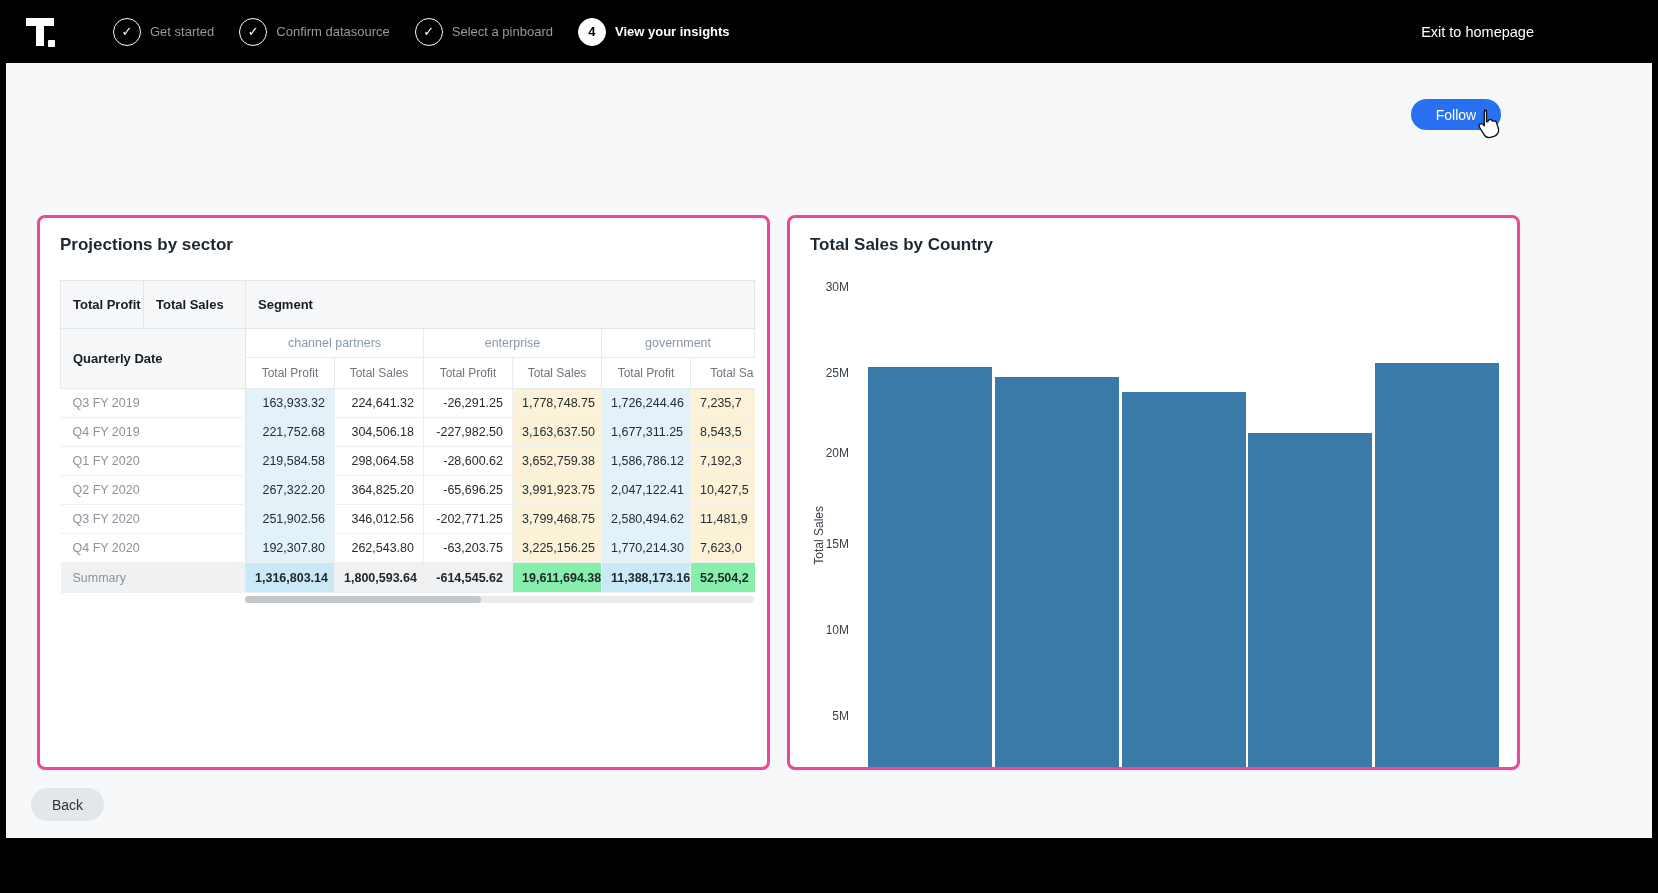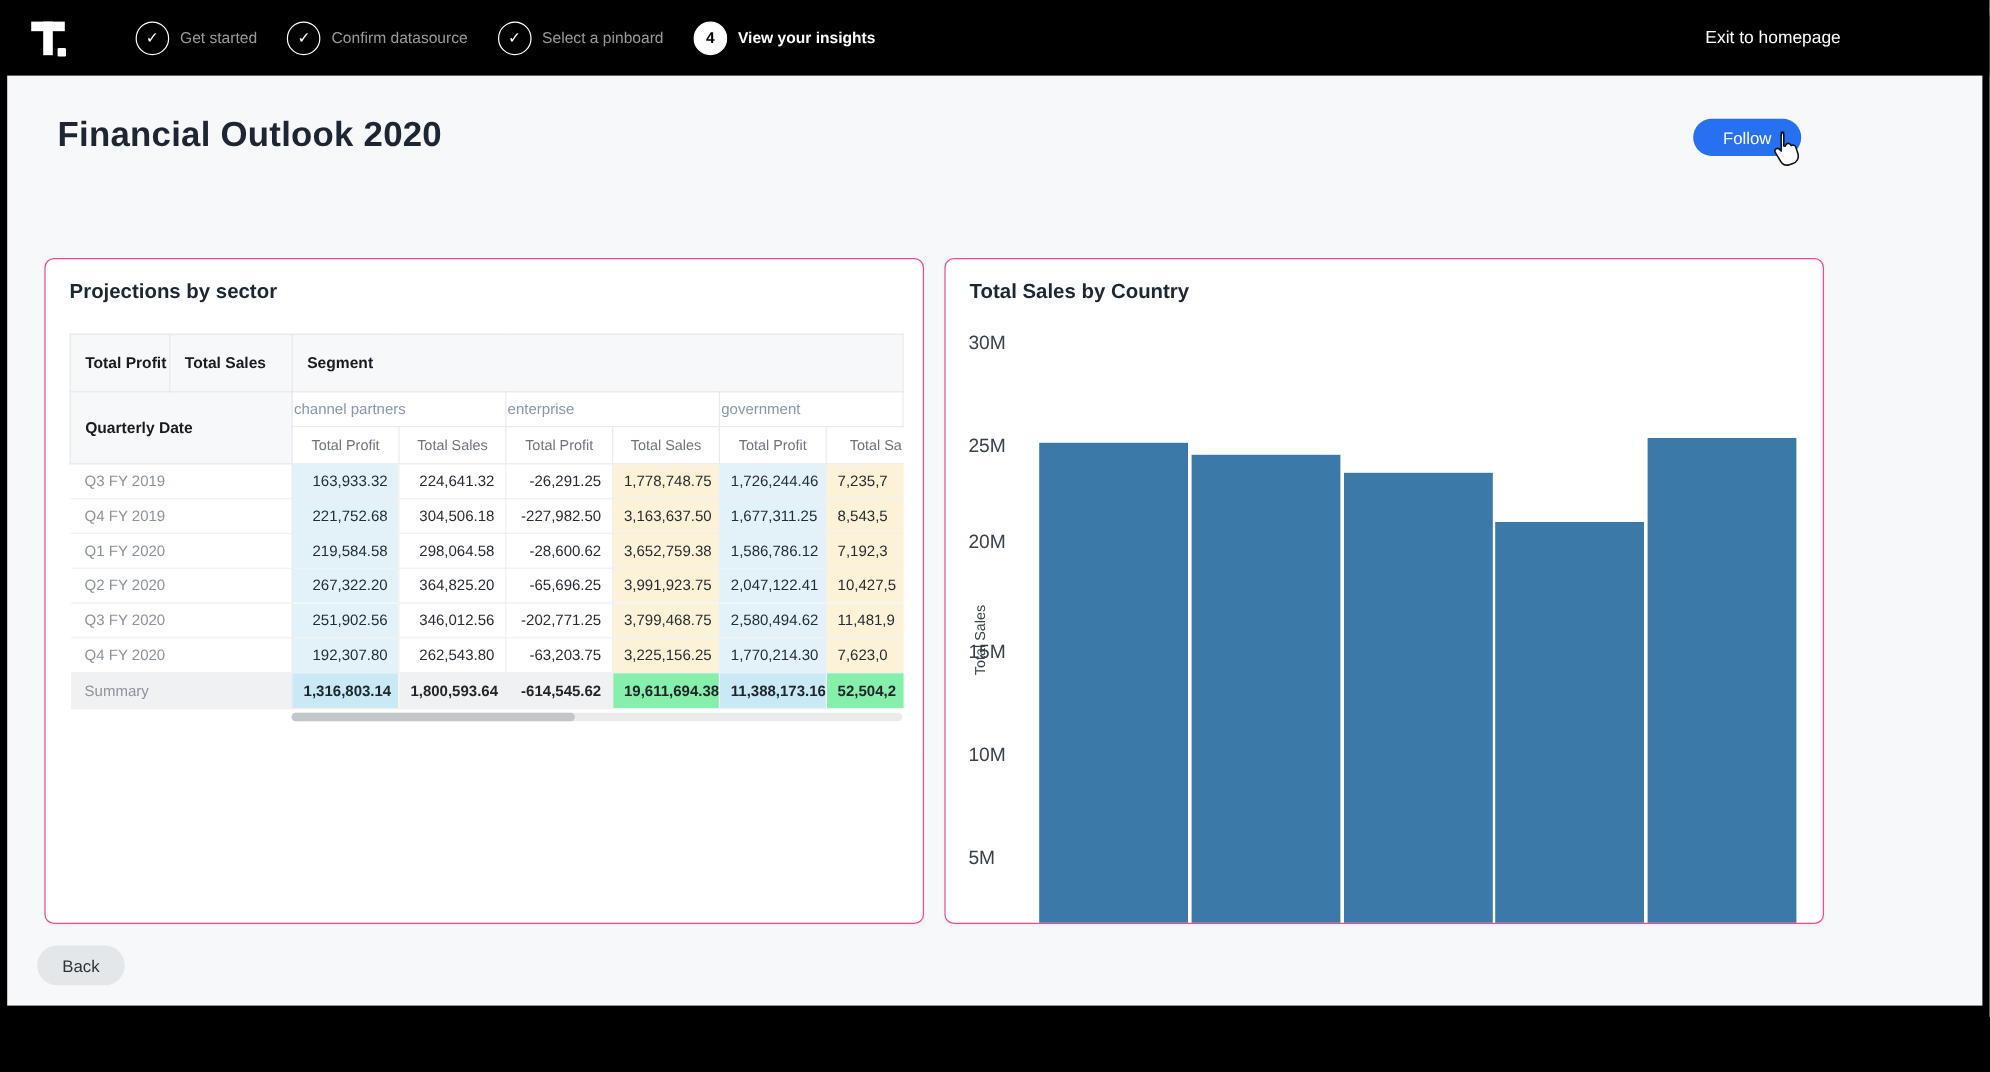--- a/index.html
+++ b/index.html
@@ -25,35 +25,35 @@
   
   .page{position:absolute;left:6px;right:6px;top:63px;bottom:55px;background:#f6f8f9;overflow:hidden;}
   .page-title{position:absolute;left:42px;top:34px;font-size:29px;font-weight:bold;color:#1e2633;letter-spacing:.2px;}
   .follow-btn{position:absolute;left:1405px;top:36px;width:90px;height:31px;background:#2770ef;color:#fff;
     border:none;border-radius:16px;font-size:14px;font-family:"Liberation Sans",sans-serif;
     display:flex;align-items:center;justify-content:center;cursor:pointer;}
   .cursor-icon{position:absolute;left:1470px;top:45px;width:27px;height:31px;z-index:6;pointer-events:none;}
   .back-btn{position:absolute;left:25px;top:725px;width:73px;height:33px;background:#e4e7ea;color:#2f3337;
     border:none;border-radius:17px;font-size:14px;font-family:"Liberation Sans",sans-serif;cursor:pointer;}
   
-  .card{position:absolute;top:152px;width:733px;height:555px;background:#fff;border:1px solid #ec4899;
+  .card{position:absolute;top:152px;width:733px;height:555px;background:#fff;border:3px solid #ec4899;
     border-radius:8px;box-sizing:border-box;overflow:hidden;box-shadow:0 1px 2px rgba(0,0,0,.04);}
   .card-left{left:31px;}
   .card-right{left:781px;}
   .card-title{position:absolute;left:20px;top:17px;font-size:17px;font-weight:bold;color:#1b2733;}
   
   .table-wrap{position:absolute;left:20px;top:62px;width:694px;}
   table.pivot{border-collapse:collapse;table-layout:fixed;width:694px;font-size:12.5px;}
   table.pivot th,table.pivot td{box-sizing:border-box;overflow:hidden;white-space:nowrap;}
   tr.hA th{height:48px;background:#f7f8fa;border:1px solid #e4e7ea;font-size:13px;color:#171c22;
     text-align:left;padding:0 12px;font-weight:bold;}
   th.qdate{background:#f7f8fa;border:1px solid #e4e7ea;text-align:left;padding:0 12px;font-size:13px;
     font-weight:bold;color:#171c22;vertical-align:middle;}
   tr.hB th.group{height:29px;border:1px solid #e8ebed;color:#8a97ab;font-weight:normal;font-size:12.5px;
-    text-align:left;background:#fff;}
+    text-align:center;background:#fff;}
   tr.hC th{height:31px;border:1px solid #e8ebed;color:#6d757d;font-weight:normal;font-size:12px;
     text-align:center;background:#fff;}
   tr.hC th.last-col{text-align:right;padding-right:1px;border-right:none;}
   tbody td{height:29px;border-bottom:1px solid #edeff1;border-right:1px solid #edeff1;
     text-align:right;padding:0 9px;color:#262c33;cursor:pointer;}
   td.row-label{text-align:left;padding:0 12px;color:#8b939c;border-right:1px solid #e4e7ea;}
   td.last-col{padding-right:16px;border-right:none;}
   .tint-blue{background:#e3f1f9;}
   .tint-yellow{background:#fcf2d7;}
   tr.summary td{background:#eff1f3;font-weight:bold;color:#1f252b;height:30px;}
@@ -61,21 +61,21 @@
   tr.summary td.tint-blue{background:#c8e9f5;}
   tr.summary td.tint-yellow{background:#86efac;}
   .h-scrollbar{position:absolute;left:205px;top:378px;width:509px;height:7px;background:#ebebeb;
     border-radius:4px;cursor:pointer;}
   .h-scrollbar .thumb{position:absolute;left:0;top:0;width:236px;height:7px;background:#c2c7cb;
     border-radius:4px;cursor:grab;}
   
   .chart-wrap{position:absolute;inset:0;}
   .y-axis-title{position:absolute;left:22px;top:288px;writing-mode:vertical-rl;transform:rotate(180deg);
     font-size:12px;color:#39424b;}
-  .y-tick{position:absolute;right:668px;width:44px;text-align:left;font-size:16px;color:#39424b;}
+  .y-tick{position:absolute;right:668px;width:44px;text-align:right;font-size:12px;color:#39424b;}
   .bar-plot{position:absolute;left:77px;top:70px;width:633px;bottom:-28px;}
   .bar{position:absolute;bottom:0;cursor:pointer;}
 </style>
 </head>
 <body>
 
 <div class="topbar">
   <div class="logo">
     <div class="bar-top"></div>
     <div class="stem"></div>
@@ -97,21 +97,20 @@
       <div class="step current">
         <span class="step-circle">4</span>
         <span class="step-label">View your insights</span>
       </div>
     </div>
   <div class="exit-link">Exit to homepage</div>
 </div>
 
 <div class="page">
 
-  <div class="page-title">Financial Outlook 2020</div>
 
   <button class="follow-btn">Follow</button>
 
   <svg class="cursor-icon" viewBox="0 0 27 31" width="27" height="31">
     <path d="M8.4 2.2c1.2 0 2.1 1 2.1 2.1v9.4l1.2.2.5-1.1c.4-.9 1.3-1.4 2.3-1.3.7.1 1.3.5 1.7 1.1l.4.7.8-.3c1.3-.4 2.7.3 3.1 1.6l1.8 5.6c1 3.4-.8 7-4.2 8.1l-2.9.9c-2.8.9-5.8-.3-7.3-2.8L3.4 19c-.6-1-.3-2.2.6-2.9.9-.6 2.1-.5 2.9.3l1.4 1.5V4.3c0-1.2.9-2.1 2.1-2.1z" fill="#fff" stroke="#111" stroke-width="1.3" stroke-linejoin="round"></path>
   </svg>
 
   <div class="card card-left">
     <div class="card-title">Projections by sector</div>
 

